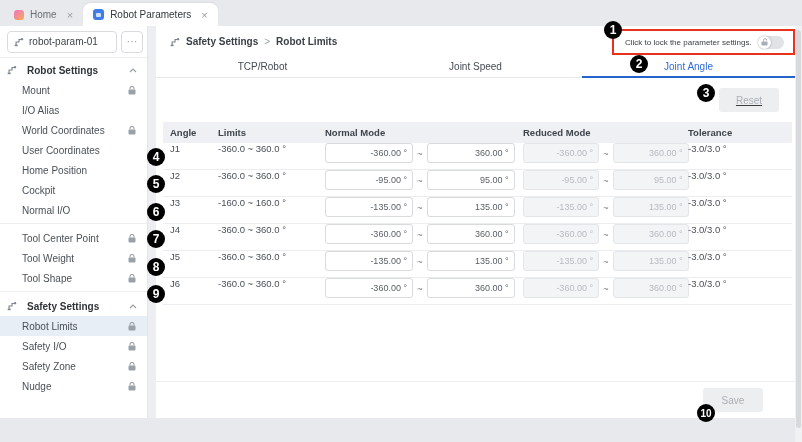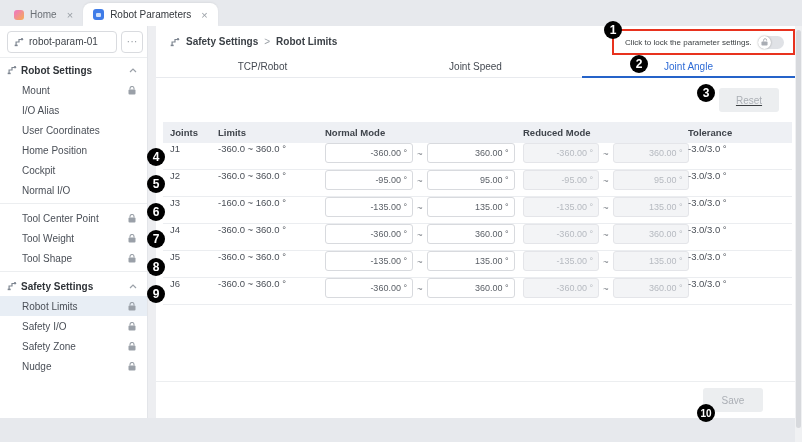--- a/index.html
+++ b/index.html
@@ -25,21 +25,21 @@
   .app { display: flex; height: 392px; }
   .sidebar { width: 148px; background: #fff; border-right: 1px solid #e3e5e9; flex: none; overflow: hidden; }
   .gutter { width: 8px; background: #edeef1; flex: none; }
   .main { flex: 1; background: #fff; position: relative; padding-right: 7px; }
 
   
   .sb-header { height: 32px; display: flex; align-items: center; gap: 4px; padding: 0 4px 0 7px; border-bottom: 1px solid #eceef0; }
   .param-box { flex: 1; height: 22px; border: 1px solid #d9dbdf; border-radius: 4px; display: flex; align-items: center; gap: 5px; padding: 0 6px; font-size: 10px; color: #3f444b; background: #fff; }
   .more-btn { width: 22px; height: 22px; border: 1px solid #d9dbdf; border-radius: 4px; background: #fff; color: #9aa0a6; font-size: 11px; line-height: 1; display: flex; align-items: center; justify-content: center; }
   .nav { font-size: 10px; padding-top: 2px; }
-  .sec-head { height: 20px; display: flex; align-items: center; gap: 4px; padding: 0 10px 0 7px; font-weight: bold; color: #2f3338; }
+  .sec-head { height: 20px; display: flex; align-items: center; gap: 10px; padding: 0 10px 0 7px; font-weight: bold; color: #2f3338; }
   .sec-head .chev { margin-left: auto; display: flex; }
   .nav-item { height: 20px; display: flex; align-items: center; padding: 0 11px 0 22px; color: #4a4f57; cursor: default; }
   .nav-item .lock { margin-left: auto; display: flex; }
   .nav-item.selected { background: #e8eef5; }
   .sec-divider { border-top: 1px solid #eceef0; margin: 3px 0 4px 0; }
 
   
   .crumb-bar { height: 31px; display: flex; align-items: center; gap: 6px; padding-left: 14px; font-size: 10px; font-weight: bold; color: #3b4046; position: relative; }
   .crumb-sep { color: #9aa0a6; font-weight: normal; }
   .lock-banner { position: absolute; top: 3px; right: 0; width: 183px; height: 26px; border: 2px solid #e8321e; display: flex; align-items: center; gap: 6px; padding: 0 6px 0 11px; font-size: 8px; font-weight: normal; color: #3c4043; background: #fff; }
@@ -148,20 +148,29 @@
             <svg width="8" height="9" viewBox="0 0 8 9">
               <rect x="0.5" y="3.6" width="7" height="4.9" rx="1" fill="#9aa0a8"></rect>
               <path d="M2 3.6 V2.5 a2 2 0 0 1 4 0 V3.6" stroke="#9aa0a8" stroke-width="1.1" fill="none"></path>
             </svg>
           </span>
         </div>
       <div class="nav-item">
           <span>I/O Alias</span>
         </div>
       <div class="nav-item">
+          <span>World Coordinates</span>
+          <span class="lock">
+            <svg width="8" height="9" viewBox="0 0 8 9">
+              <rect x="0.5" y="3.6" width="7" height="4.9" rx="1" fill="#9aa0a8"></rect>
+              <path d="M2 3.6 V2.5 a2 2 0 0 1 4 0 V3.6" stroke="#9aa0a8" stroke-width="1.1" fill="none"></path>
+            </svg>
+          </span>
+        </div>
+      <div class="nav-item">
           <span>User Coordinates</span>
         </div>
       <div class="nav-item">
           <span>Home Position</span>
         </div>
       <div class="nav-item">
           <span>Cockpit</span>
         </div>
       <div class="nav-item">
           <span>Normal I/O</span>
@@ -284,21 +293,21 @@
       <div class="ctab">Joint Speed</div>
       <div class="ctab active">Joint Angle</div>
     </div>
 
     <div class="reset-row">
       <button class="btn">Reset</button>
     </div>
 
     <div class="jtable">
       <div class="thead">
-        <div class="col-joint">Joints</div>
+        <div class="col-joint">Angle</div>
         <div class="col-limits">Limits</div>
         <div class="col-normal">Normal Mode</div>
         <div class="col-reduced">Reduced Mode</div>
         <div class="col-tol">Tolerance</div>
       </div>
 
       <div class="trow">
         <div class="col-joint">J1</div>
         <div class="col-limits">-360.0 ~ 360.0 °</div>
         <div class="col-normal">

